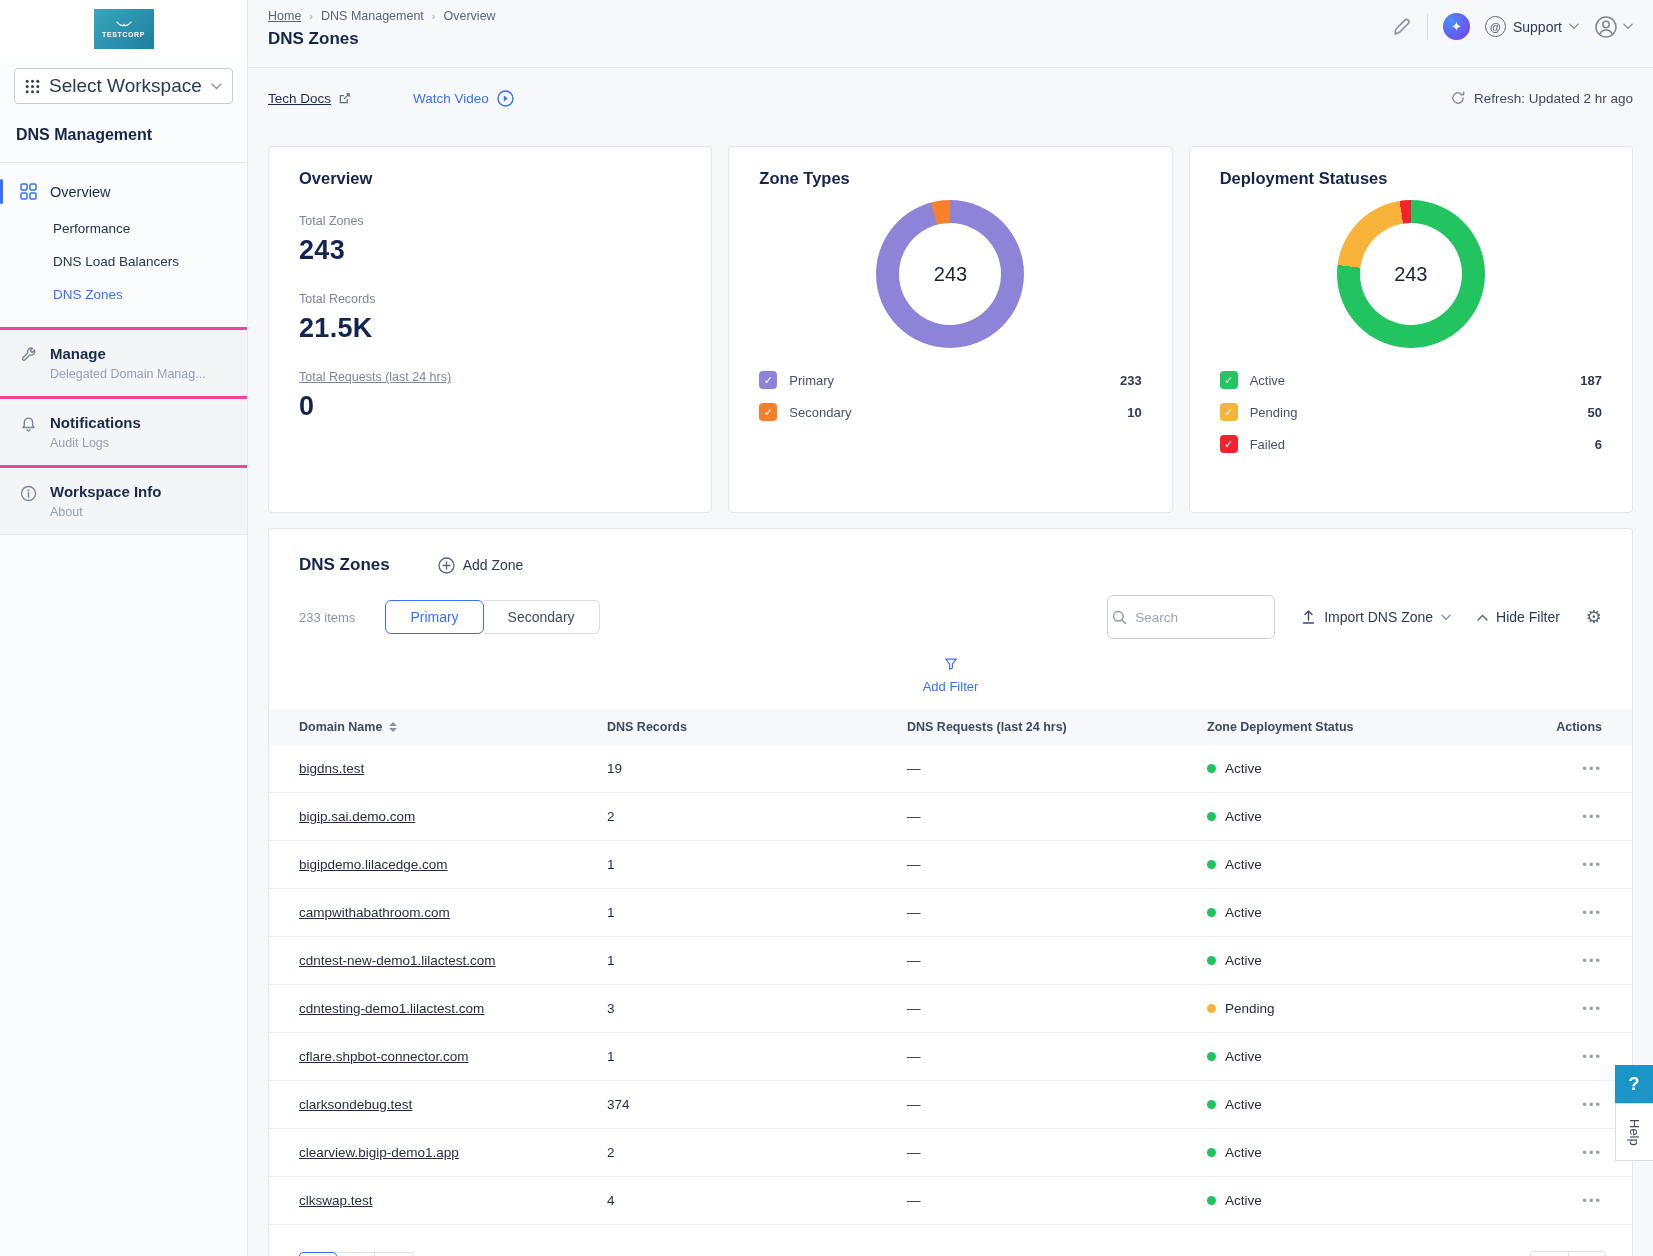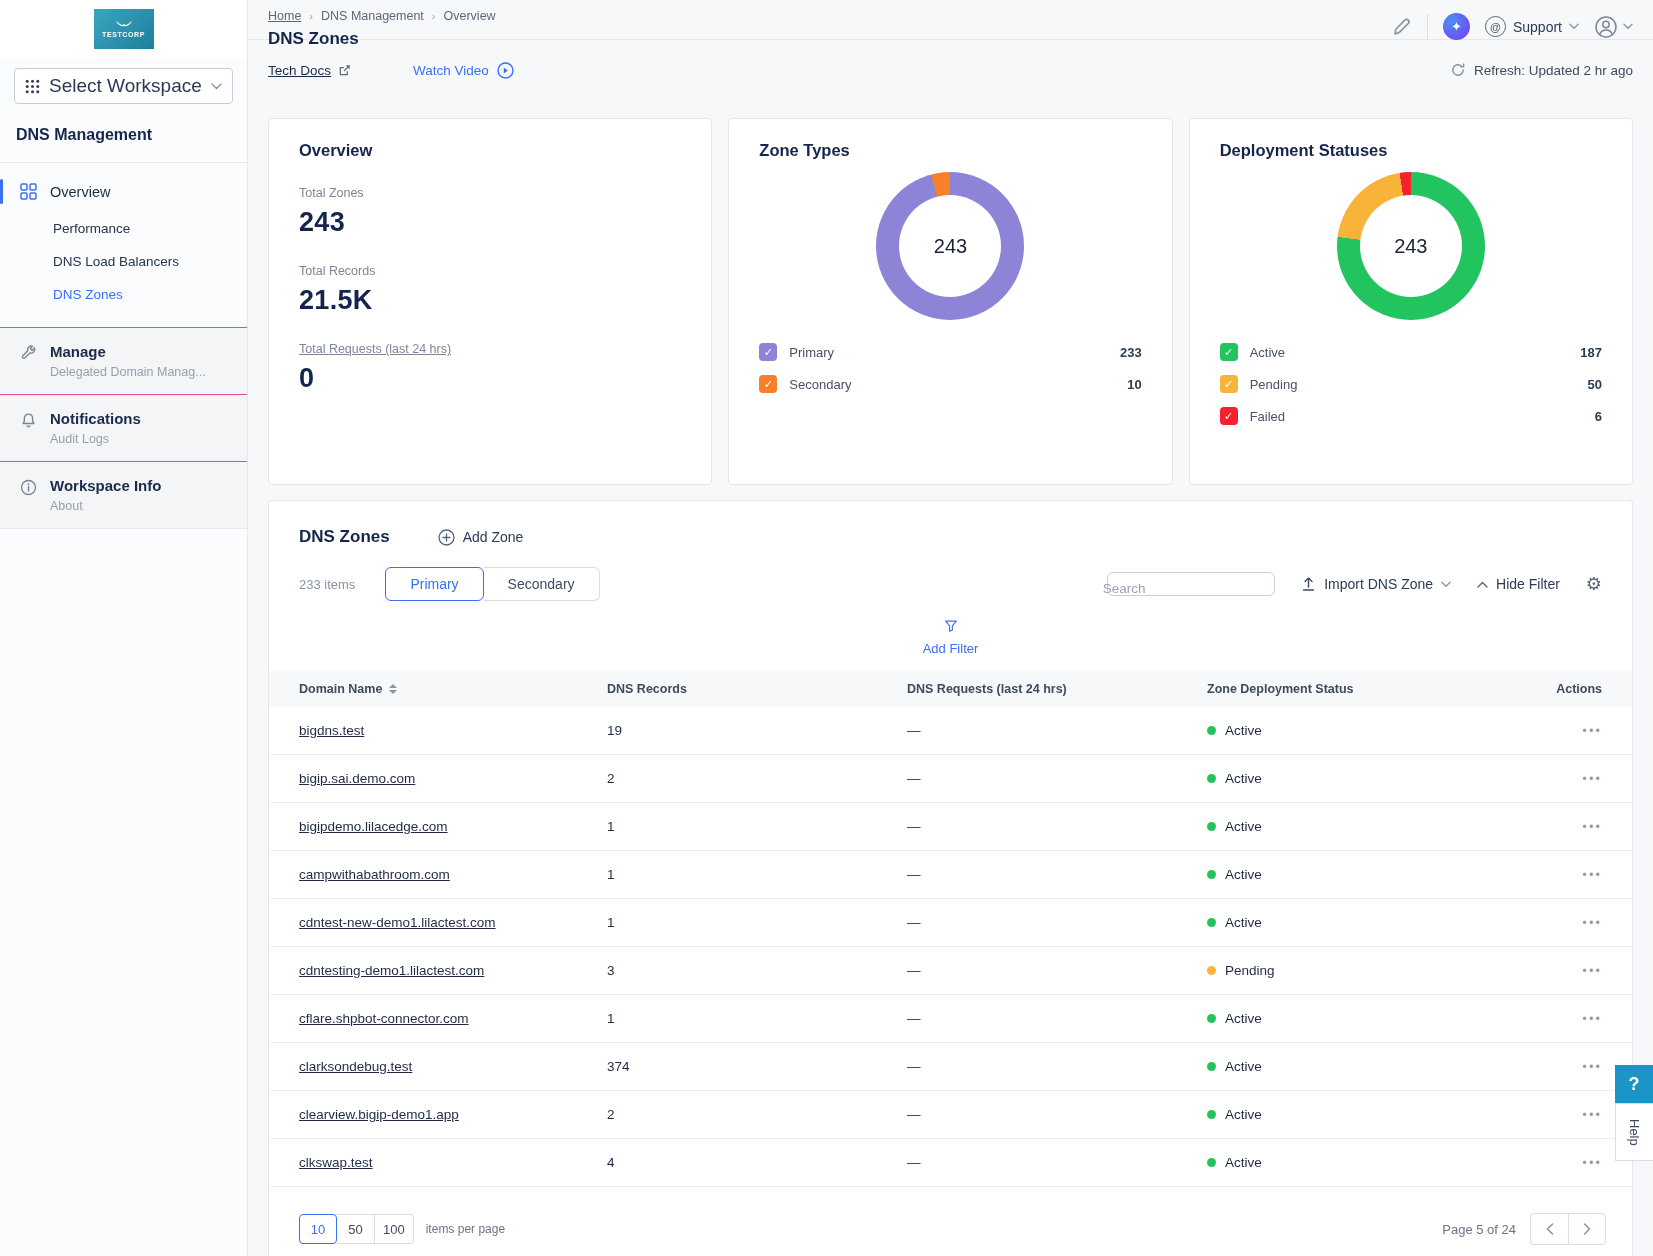--- a/index.html
+++ b/index.html
@@ -20,30 +20,30 @@
     height:36px; display:flex; align-items:center; padding:0 10px; gap:9px; cursor:pointer; }
   .workspace-select .lbl { flex:1; font-size:19px; color:#2b3a55; }
   .side-title { font-size:16px; font-weight:700; color:#16254c; padding:10px 16px 18px; }
   .nav-top { border-top:1px solid #e5e8ec; background:#fbfcfd; padding:6px 0 16px; }
   .nav-item-main { position:relative; display:flex; align-items:center; gap:13px; padding:14px 16px 12px 20px; cursor:pointer; }
   .nav-item-main::before { content:""; position:absolute; left:0; top:10px; bottom:8px; width:3px; background:#3a6ff7; border-radius:2px; }
   .nav-item-main .lbl { font-size:14.5px; color:#1c2b4a; }
   .nav-sub { padding-left:53px; }
   .nav-sub-item { padding:9px 0; font-size:13.5px; color:#253552; cursor:pointer; }
   .nav-sub-item.active { color:#3a6ff7; }
-  .side-section { border-top:1px solid #ec4899; background:#f4f5f7; padding:15px 16px 15px 20px;
+  .side-section { border-top:3px solid #ec4899; background:#f4f5f7; padding:15px 16px 15px 20px;
     display:flex; gap:13px; align-items:flex-start; cursor:pointer; }
   .side-section:last-of-type { border-bottom:1px solid #e5e8ec; }
   .side-section .ttl { font-size:15px; font-weight:600; color:#1c2b4a; margin-bottom:5px; }
   .side-section .sub { font-size:12.5px; color:#97a0b0; }
   .side-section .icn { margin-top:2px; }
 
   
   .main { flex:1; display:flex; flex-direction:column; min-width:0; }
-  .topbar { height:40px; border-bottom:1px solid #e3e6ea; padding:9px 20px 0 20px; position:relative; flex-shrink:0; }
+  .topbar { height:68px; border-bottom:1px solid #e3e6ea; padding:9px 20px 0 20px; position:relative; flex-shrink:0; }
   .breadcrumb { font-size:12.5px; color:#5c6678; display:flex; align-items:center; gap:8px; }
   .breadcrumb .home { text-decoration:underline; cursor:pointer; }
   .breadcrumb .sep { color:#9aa3b2; font-size:11px; }
   .page-title { font-size:17px; font-weight:700; color:#16254c; margin-top:6px; }
   .topbar-right { position:absolute; right:20px; top:13px; display:flex; align-items:center; gap:15px; }
   .vdiv { width:1px; height:26px; background:#dbdfe5; }
   .ai-badge { width:27px; height:27px; border-radius:50%; background:radial-gradient(circle at 30% 30%, #4a8df8, #6d52ef 70%, #7b3bec);
     color:#fff; display:grid; place-items:center; font-size:13px; cursor:pointer; }
   .support-group { display:flex; align-items:center; gap:7px; cursor:pointer; }
   .support-lbl { font-size:14px; color:#2b3a55; }
@@ -81,22 +81,22 @@
   .zp-title { font-size:17px; font-weight:600; color:#16254c; }
   .addzone { display:flex; align-items:center; gap:8px; font-size:14px; color:#2b3a55; font-weight:500; cursor:pointer;justify-content:space-between; }
   .zp-controls { padding:0 30px; margin-top:20px; display:flex; align-items:center; }
   .items-count { font-size:13px; color:#8a93a5; }
   .tabgroup { display:inline-flex; margin-left:30px; }
   .tab { position:relative; border:1px solid #d8dde4; padding:8px 24px; font-size:14px; background:#fff; color:#3f4a5f; cursor:pointer; }
   .tab:first-child { border-radius:6px 0 0 6px; }
   .tab:last-child { border-radius:0 6px 6px 0; border-left:none; }
   .tab.selected { border:1px solid #3a6ff7; color:#3a6ff7; border-radius:6px; z-index:1; }
   .zp-right { margin-left:auto; display:flex; align-items:center; gap:26px; }
-  .searchbox { width:168px; height:24px; border:1px solid #c9cfd8; border-radius:6px; background:#fff;
-    display:flex; align-items:center; gap:8px; padding:0 4px;flex-direction:column; }
+  .searchbox { width:168px; height:44px; border:1px solid #c9cfd8; border-radius:6px; background:#fff;
+    display:flex; align-items:center; gap:8px; padding:0 4px; }
   .searchbox input { border:none; outline:none; flex:1; font-size:13.5px; color:#2b3a55; min-width:0;
     font-family:"Liberation Sans","DejaVu Sans",sans-serif; background:transparent; }
   .searchbox input::placeholder { color:#9aa3b2; }
   .ctrl-link { display:flex; align-items:center; gap:8px; font-size:14px; color:#2b3a55; cursor:pointer; }
   .gear { font-size:18px; color:#5a6478; cursor:pointer; line-height:1; }
   .addfilter { padding:0 30px; margin-top:18px; display:flex; align-items:center; gap:8px;
     font-size:13px; color:#3a6ff7; cursor:pointer;flex-direction:column; }
 
   .ztable { margin-top:15px; }
   .thead, .trow { display:grid; grid-template-columns:308px 300px 300px 330px 1fr; align-items:center; padding:0 30px; }

